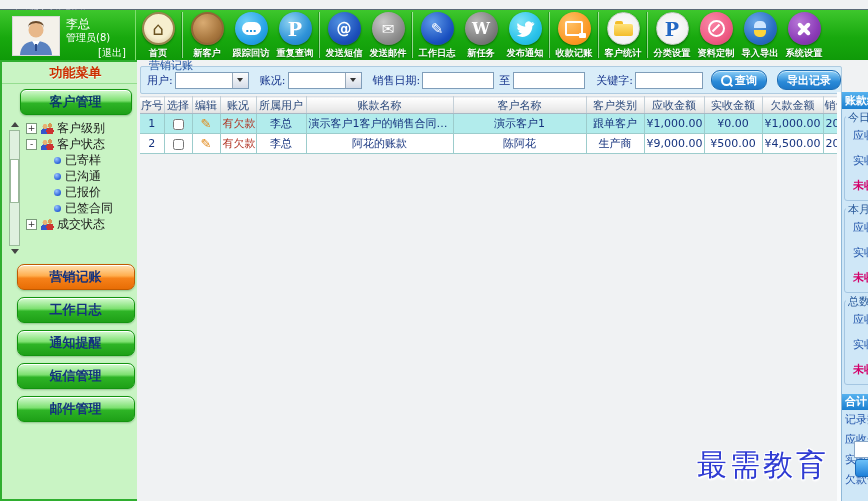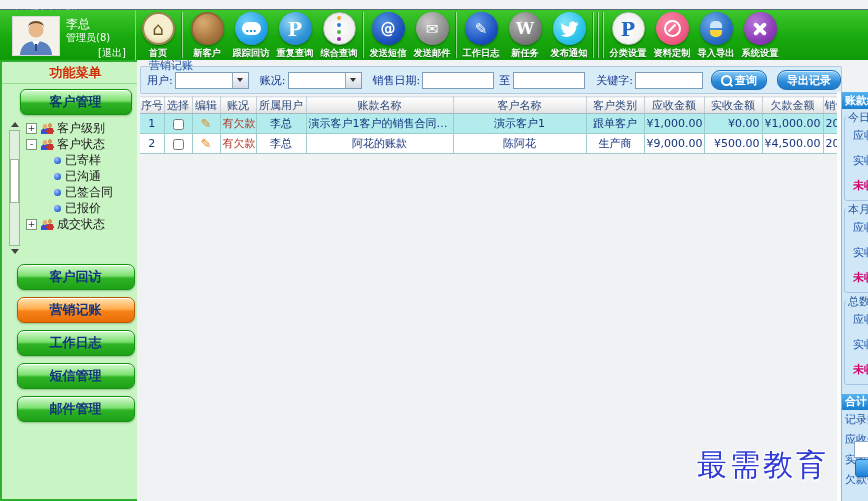--- a/index.html
+++ b/index.html
@@ -118,21 +118,21 @@
 
   .tablewrap{position:absolute;left:3px;top:36px;width:698px;}
   table{border-collapse:collapse;table-layout:fixed;width:698px;font-size:11px;}
   th{background:linear-gradient(#ffffff,#e9e9e9 80%,#e0e0e0);color:#2c4a7c;font-weight:normal;height:16px;
      border-right:1px solid #c4d0d8;border-bottom:1px solid #a8b8c4;border-top:1px solid #d8e0e8;
      overflow:hidden;white-space:nowrap;padding:0 1px;}
   td{height:19px;border-right:1px solid #9ccccc;border-bottom:1px solid #9ccccc;color:#16337e;
      text-align:center;white-space:nowrap;overflow:hidden;padding:0 2px;}
   tr.hl td{background:#b2ecec;}
   tr.plain td{background:#fff;}
-  td.num{text-align:right;}
+  td.num{text-align:center;}
   td.status{color:#b03020;}
   td.name{text-overflow:ellipsis;}
   td.datec{text-align:right;margin-left:28px;}
   .editg{color:#e08818;font-size:13px;line-height:1;}
   .cb{width:11px;height:11px;margin:0;vertical-align:middle;}
 
   
   .gapstrip{position:absolute;left:837px;top:92px;width:4px;bottom:0;background:#fafcfd;}
   .stats{position:absolute;left:841px;top:92px;right:0;bottom:0;background:#cfe7f7;
          border-left:1px solid #8fb8d8;overflow:hidden;}
@@ -201,31 +201,20 @@
             <span class="bub">…</span>
           </span>
         <span class="tlabel">跟踪回访</span>
       </div>
       <div class="titem">
         <span class="circ c-dup">
             <span>P</span>
           </span>
         <span class="tlabel">重复查询</span>
       </div>
-      <div class="titem">
-        <span class="circ c-comp">
-          <span class="dots">
-              <i style="background:#f5a623"></i>
-              <i style="background:#2a7fd4"></i>
-              <i style="background:#4caf50"></i>
-              <i style="background:#9c27b0"></i>
-            </span>
-        </span>
-        <span class="tlabel">综合查询</span>
-      </div>
       <div class="tsep"></div>
       <div class="titem">
         <span class="circ c-sms">
             <span>@</span>
           </span>
         <span class="tlabel">发送短信</span>
       </div>
       <div class="titem">
         <span class="circ c-email">
             <span>✉</span>
@@ -247,21 +236,33 @@
       </div>
       <div class="titem">
         <span class="circ c-notice">
           <svg width="19" height="16" viewBox="0 0 24 20">
               <path d="M23 2.5c-.8.4-1.7.6-2.6.8.9-.6 1.6-1.4 2-2.4-.9.5-1.9.9-2.9 1.1A4.5 4.5 0 0 0 11.6 6c0 .3 0 .7.1 1C7.8 6.8 4.4 5 2.2 2.3c-.4.7-.7 1.5-.7 2.3 0 1.6.8 3 2 3.8-.7 0-1.4-.2-2-.5v.1c0 2.2 1.6 4 3.7 4.5-.4.1-.8.1-1.2.1-.3 0-.6 0-.9-.1.6 1.8 2.3 3.1 4.3 3.2a9.1 9.1 0 0 1-6.7 1.9A12.8 12.8 0 0 0 7.7 20c8.3 0 12.9-6.9 12.9-12.9v-.6c.9-.6 1.7-1.4 2.4-2.4z" fill="#fff"></path>
             </svg>
         </span>
         <span class="tlabel">发布通知</span>
       </div>
       <div class="tsep"></div>
-      <div class="tsep"></div>
+      <div class="titem">
+        <span class="circ c-pay">
+            <span class="win"></span>
+          </span>
+        <span class="tlabel">收款记账</span>
+      </div>
+      <div class="tsep"></div>
+      <div class="titem">
+        <span class="circ c-stat">
+            <span class="folder"></span>
+          </span>
+        <span class="tlabel">客户统计</span>
+      </div>
       <div class="tsep"></div>
       <div class="titem">
         <span class="circ c-catset">
             <span>P</span>
           </span>
         <span class="tlabel">分类设置</span>
       </div>
       <div class="titem">
         <span class="circ c-custom">
             <span class="comp"></span>
@@ -311,37 +312,37 @@
       <div class="trow" style="padding-left:52px">
         <span class="bullet"></span>
         <span>已寄样</span>
       </div>
       <div class="trow" style="padding-left:52px">
         <span class="bullet"></span>
         <span>已沟通</span>
       </div>
       <div class="trow" style="padding-left:52px">
         <span class="bullet"></span>
-        <span>已签合同</span>
+        <span>已报价</span>
       </div>
       <div class="trow" style="padding-left:52px">
         <span class="bullet"></span>
-        <span>已报价</span>
+        <span>已签合同</span>
       </div>
       <div class="trow" style="padding-left:24px">
         <span class="expander">+</span>
         <span class="people"></span>
         <span>成交状态</span>
       </div>
     </div>
 
     <div class="navbtns">
-      <button class="nbtn">客户回访</button>
       <button class="nbtn active">营销记账</button>
       <button class="nbtn">工作日志</button>
+      <button class="nbtn">通知提醒</button>
       <button class="nbtn">短信管理</button>
       <button class="nbtn">邮件管理</button>
     </div>
   </div>
 
   <div class="main">
     <div class="filter">
       <span class="legend">营销记账</span>
       <span class="flabel">用户:</span>
       <span class="sel">

